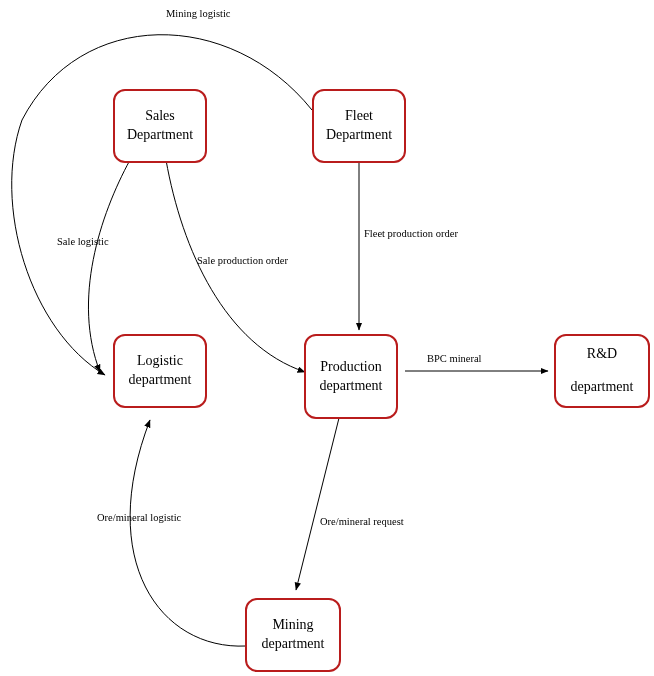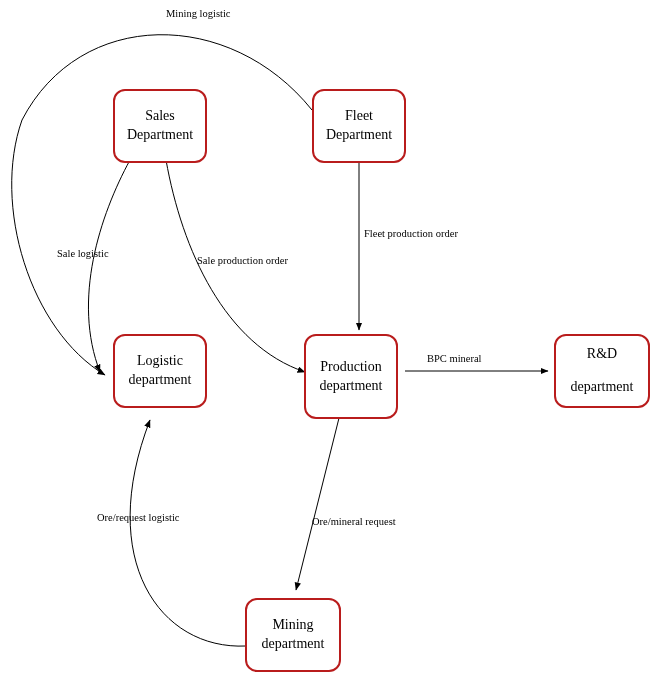--- a/index.html
+++ b/index.html
@@ -100,25 +100,25 @@
     <span>department</span>
   </div>
 
   <div class="node" style="left:245px; top:598px; width:96px; height:74px;">
     <span>Mining</span>
     <span>department</span>
   </div>
 
   <div class="edge-label" style="left:166px; top:8px;">Mining logistic</div>
 
-  <div class="edge-label" style="left:57px; top:248px;">Sale logistic</div>
+  <div class="edge-label" style="left:57px; top:236px;">Sale logistic</div>
 
   <div class="edge-label" style="left:197px; top:255px;">Sale production order</div>
 
   <div class="edge-label" style="left:364px; top:228px;">Fleet production order</div>
 
   <div class="edge-label" style="left:427px; top:353px;">BPC mineral</div>
 
-  <div class="edge-label" style="left:312px; top:516px;">Ore/mineral request</div>
+  <div class="edge-label" style="left:320px; top:516px;">Ore/mineral request</div>
 
-  <div class="edge-label" style="left:97px; top:512px;">Ore/request logistic</div>
+  <div class="edge-label" style="left:97px; top:512px;">Ore/mineral logistic</div>
 
 </div>
 
 </body></html>

